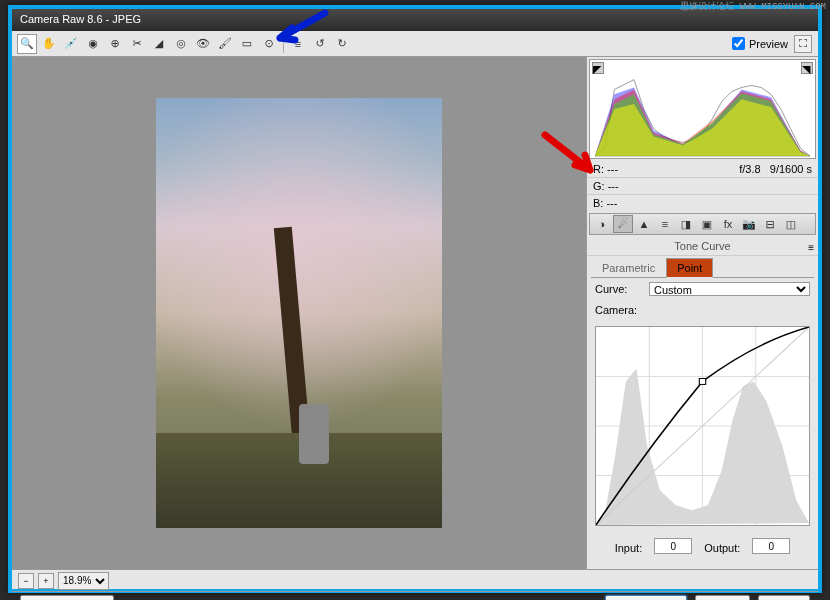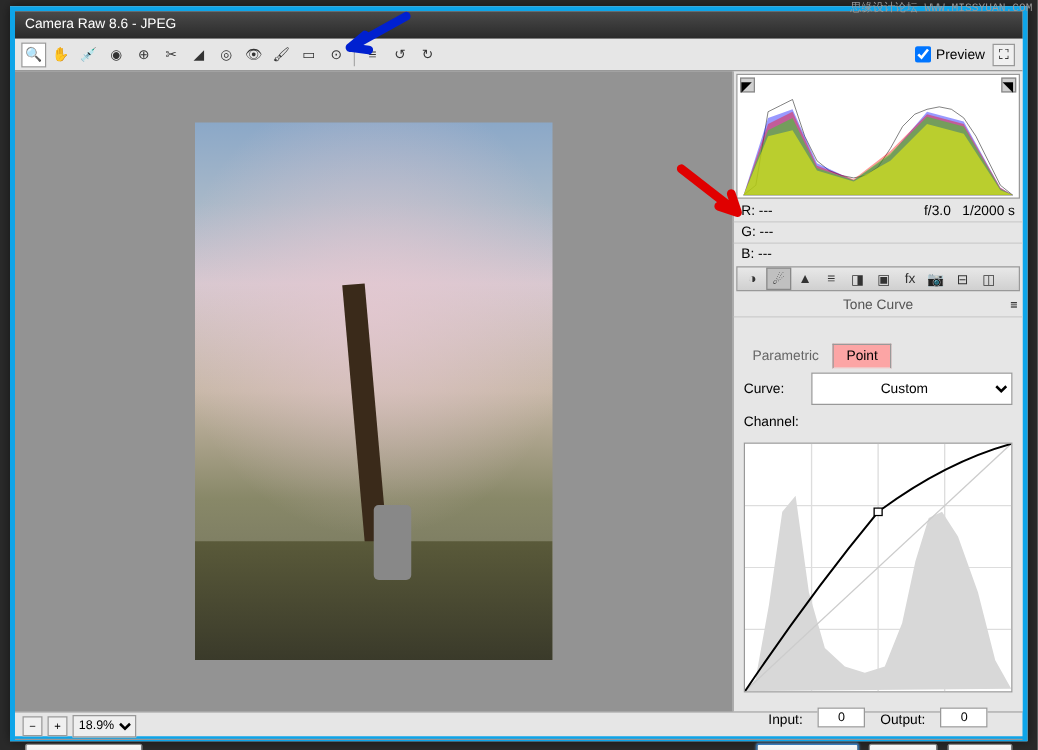--- a/index.html
+++ b/index.html
@@ -24,27 +24,27 @@
 .histo-svg { width: 100%; height: 100%; }
 .warn-icon { position: absolute; top: 2px; width: 12px; height: 12px; background: #d0d0d0; border: 1px solid #888; }
 .exif-row { display: flex; padding: 2px 6px; font-size: 10px; border-bottom: 1px solid #ccc; }
 .exif-left { flex: 1; }
 .exif-right { flex: 1; text-align: right; }
 .panel-tabs { height: 22px; background: linear-gradient(#e8e8e8, #d0d0d0); border: 1px solid #999; margin: 2px; display: flex; align-items: center; padding: 0 2px; gap: 1px; }
 .panel-tab { width: 20px; height: 18px; display: flex; align-items: center; justify-content: center; border: 1px solid transparent; cursor: pointer; color: #333; }
 .panel-tab.active { background: #c0c0c0; border: 1px solid #888; }
 .panel-title { text-align: center; padding: 3px; font-size: 11px; color: #555; border-bottom: 1px solid #ccc; }
 .panel-menu { position: absolute; right: 4px; top: 50%; transform: translateY(-50%); font-size: 10px; cursor: pointer; }
-.sub-tabs { display: flex; margin: 21px 4px 0 4px; font-size: 10px; }
+.sub-tabs { display: flex; margin: 2px 4px 0 4px; font-size: 10px; }
 .sub-tab { padding: 3px 10px; color: #666; cursor: pointer; border: 1px solid transparent; }
-.sub-tab.active { color: #000; border: 1px solid #999; border-bottom: 1px solid #e6e6e6; background: #fca5a5; position: relative; z-index: 1; }
+.sub-tab.active { color: #000; border: 1px solid #999; border-bottom: 1px solid #e6e6e6; background: #c2410c; position: relative; z-index: 1; }
 .sub-tab-line { height: 1px; background: #999; margin: -1px 4px 0 4px; }
 .form-row { display: flex; align-items: center; padding: 4px 8px; gap: 6px; }
 .form-row label { width: 48px; font-size: 11px; }
-.form-row select { flex: 1; font-size: 11px; height: 26px; border: 1px solid #999; background: #fff; text-align: center; }
+.form-row select { flex: 1; font-size: 11px; height: 14px; border: 1px solid #999; background: #fff; }
 .curve-area { margin: 6px 8px; height: 200px; background: #fff; border: 1px solid #999; position: relative; }
 .io-row { display: flex; justify-content: center; gap: 12px; padding: 6px; font-size: 10px; align-items: flex-end; }
 .io-row input { width: 38px; height: 16px; font-size: 10px; text-align: center; border: 1px solid #999; }
 .status-bar { height: 22px; display: flex; align-items: center; padding: 0 6px; border-top: 1px solid #999; gap: 4px; }
 .zoom-btn { width: 16px; height: 16px; border: 1px solid #999; background: #f0f0f0; display: flex; align-items: center; justify-content: center; cursor: pointer; font-size: 9px; }
 .zoom-select { height: 18px; font-size: 10px; border: 1px solid #999; }
 .filename { flex: 1; text-align: center; font-size: 11px; }
 .bottom-bar { height: 26px; display: flex; align-items: center; padding: 0 8px; border-top: 1px solid #999; }
 .btn { height: 20px; padding: 0 12px; background: linear-gradient(#f8f8f8, #e0e0e0); border: 1px solid #888; border-radius: 2px; cursor: pointer; font-size: 11px; }
 .btn.default { border: 1px solid #3a7ab8; box-shadow: 0 0 2px #5a9ad8; }
@@ -104,21 +104,21 @@
           <path d="M5,98 L15,90 L25,30 L35,25 L45,20 L55,50 L65,70 L75,78 L85,82 L95,84 L105,82 L115,75 L125,60 L135,42 L145,32 L155,28 L165,26 L175,28 L185,35 L195,50 L205,70 L215,90 L225,98 Z" fill="#fff" stroke="#333" stroke-width="0.5"></path>
           <path d="M5,98 L25,35 L45,28 L65,72 L95,86 L125,65 L155,30 L185,38 L215,92 L225,98 Z" fill="rgba(0,0,255,0.4)"></path>
           <path d="M5,98 L25,40 L45,30 L65,74 L95,85 L125,62 L155,32 L185,40 L215,92 L225,98 Z" fill="rgba(255,0,0,0.4)"></path>
           <path d="M5,98 L25,45 L45,35 L65,76 L95,86 L125,64 L155,34 L185,42 L215,93 L225,98 Z" fill="rgba(0,255,0,0.4)"></path>
           <path d="M5,98 L25,50 L45,45 L65,78 L95,87 L125,70 L155,40 L185,48 L215,94 L225,98 Z" fill="rgba(255,255,0,0.5)"></path>
         </svg>
       </div>
 
       <div class="exif-row">
         <div class="exif-left">R:   ---</div>
-        <div class="exif-right"><span>f/3.0</span>&nbsp;&nbsp;&nbsp;<span>1/2000 s</span></div>
+        <div class="exif-right"><span>f/3.8</span>&nbsp;&nbsp;&nbsp;<span>9/1600 s</span></div>
       </div>
       <div class="exif-row">
         <div class="exif-left">G:   ---</div>
       </div>
       <div class="exif-row" style="border-bottom:none">
         <div class="exif-left">B:   ---</div>
       </div>
 
       <div class="panel-tabs">
         <div class="panel-tab">◑</div>
@@ -142,21 +142,21 @@
         <div class="sub-tab">Parametric</div>
         <div class="sub-tab active">Point</div>
       </div>
       <div class="sub-tab-line"></div>
 
       <div class="form-row">
         <label>Curve:</label>
         <select><option>Custom</option></select>
       </div>
       <div class="form-row">
-        <label>Channel:</label>
+        <label>Camera:</label>
       </div>
 
       <div class="curve-area">
         <svg width="100%" height="100%" viewBox="0 0 200 200" preserveAspectRatio="none">
           <line x1="50" y1="0" x2="50" y2="200" stroke="#ddd"></line>
           <line x1="100" y1="0" x2="100" y2="200" stroke="#ddd"></line>
           <line x1="150" y1="0" x2="150" y2="200" stroke="#ddd"></line>
           <line x1="0" y1="50" x2="200" y2="50" stroke="#ddd"></line>
           <line x1="0" y1="100" x2="200" y2="100" stroke="#ddd"></line>
           <line x1="0" y1="150" x2="200" y2="150" stroke="#ddd"></line>

